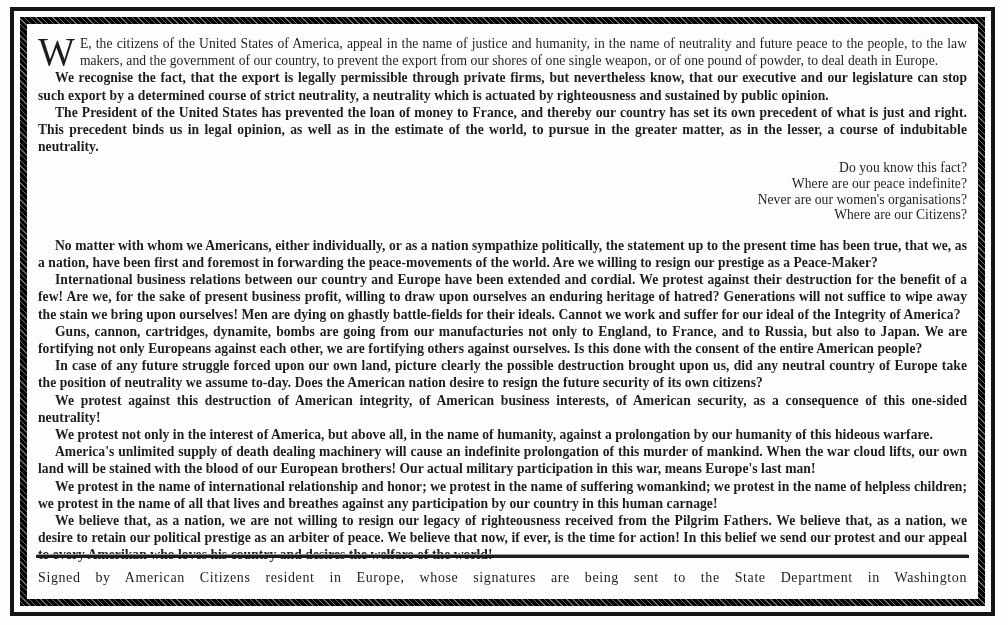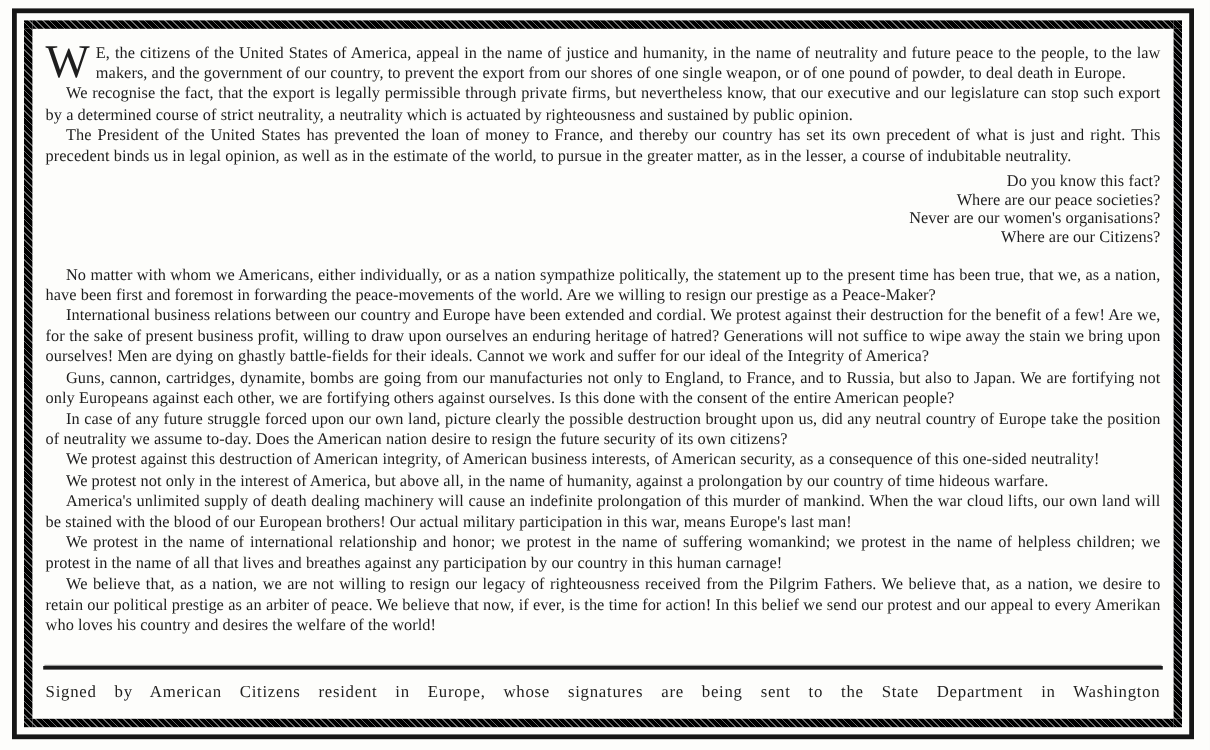--- a/index.html
+++ b/index.html
@@ -19,21 +19,21 @@
     border:7px solid #2a2a2a;
     border-image:repeating-linear-gradient(45deg,#000 0 3px,#6b6b6b 3px 4px) 7;
   }
   .content{
     position:absolute;left:11px;right:11px;top:11px;
     font-size:13.6px;line-height:17.2px;
     text-align:justify;
     letter-spacing:.05px;
   }
   .para{margin:0;}
-  .para.indent{text-indent:17px;}
+  .para.indent{text-indent:17px;font-weight:bold;}
   .dropcap{
     float:left;
     font-size:39px;line-height:30px;
     padding:2px 5px 0 0;
     font-weight:400;
   }
   .questions{
     margin:5px 0 14px 346px;
     line-height:15.6px;
     text-align:right;
@@ -63,32 +63,32 @@
       <div class="content">
         <p class="para"><span class="dropcap">W</span><span>E, the citizens of the United States of America, appeal in the name of justice and humanity, in the name of neutrality and future peace to the people, to the law makers, and the government of our country, to prevent the export from our shores of one single weapon, or of one pound of powder, to deal death in Europe.</span></p>
 
         <div id="paras-before">
             <p class="para indent">We recognise the fact, that the export is legally permissible through private firms, but nevertheless know, that our executive and our legislature can stop such export by a determined course of strict neutrality, a neutrality which is actuated by righteousness and sustained by public opinion.</p>
             <p class="para indent">The President of the United States has prevented the loan of money to France, and thereby our country has set its own precedent of what is just and right. This precedent binds us in legal opinion, as well as in the estimate of the world, to pursue in the greater matter, as in the lesser, a course of indubitable neutrality.</p>
           </div>
 
         <div class="questions" id="questions">
             <div class="qline">Do you know this fact?</div>
-            <div class="qline">Where are our peace societies?</div>
+            <div class="qline">Where are our peace indefinite?</div>
             <div class="qline">Never are our women's organisations?</div>
             <div class="qline">Where are our Citizens?</div>
           </div>
 
         <div id="paras-after">
             <p class="para indent">No matter with whom we Americans, either individually, or as a nation sympathize politically, the statement up to the present time has been true, that we, as a nation, have been first and foremost in forwarding the peace-movements of the world. Are we willing to resign our prestige as a Peace-Maker?</p>
             <p class="para indent">International business relations between our country and Europe have been extended and cordial. We protest against their destruction for the benefit of a few! Are we, for the sake of present business profit, willing to draw upon ourselves an enduring heritage of hatred? Generations will not suffice to wipe away the stain we bring upon ourselves! Men are dying on ghastly battle-fields for their ideals. Cannot we work and suffer for our ideal of the Integrity of America?</p>
             <p class="para indent">Guns, cannon, cartridges, dynamite, bombs are going from our manufacturies not only to England, to France, and to Russia, but also to Japan. We are fortifying not only Europeans against each other, we are fortifying others against ourselves. Is this done with the consent of the entire American people?</p>
             <p class="para indent">In case of any future struggle forced upon our own land, picture clearly the possible destruction brought upon us, did any neutral country of Europe take the position of neutrality we assume to-day. Does the American nation desire to resign the future security of its own citizens?</p>
             <p class="para indent">We protest against this destruction of American integrity, of American business interests, of American security, as a consequence of this one-sided neutrality!</p>
-            <p class="para indent">We protest not only in the interest of America, but above all, in the name of humanity, against a prolongation by our country of time hideous warfare.</p>
+            <p class="para indent">We protest not only in the interest of America, but above all, in the name of humanity, against a prolongation by our humanity of this hideous warfare.</p>
             <p class="para indent">America's unlimited supply of death dealing machinery will cause an indefinite prolongation of this murder of mankind. When the war cloud lifts, our own land will be stained with the blood of our European brothers! Our actual military participation in this war, means Europe's last man!</p>
             <p class="para indent">We protest in the name of international relationship and honor; we protest in the name of suffering womankind; we protest in the name of helpless children; we protest in the name of all that lives and breathes against any participation by our country in this human carnage!</p>
             <p class="para indent">We believe that, as a nation, we are not willing to resign our legacy of righteousness received from the Pilgrim Fathers. We believe that, as a nation, we desire to retain our political prestige as an arbiter of peace. We believe that now, if ever, is the time for action! In this belief we send our protest and our appeal to every Amerikan who loves his country and desires the welfare of the world!</p>
           </div>
       </div>
 
       <div class="sig-area">
         <div class="rule"></div>
         <p class="signature">Signed by American Citizens resident in Europe, whose signatures are being sent to the State Department in Washington</p>
       </div>

